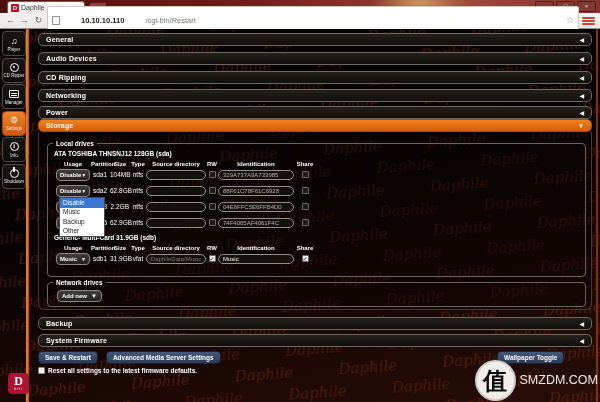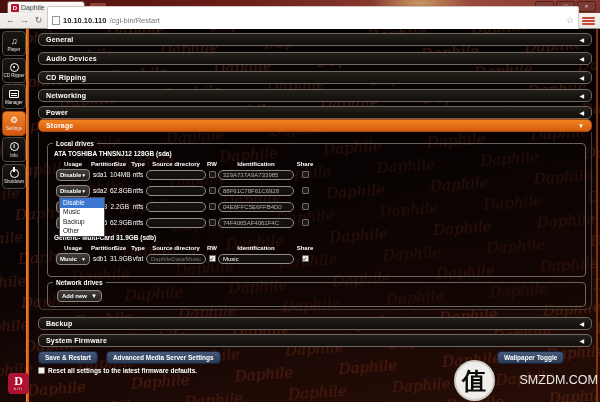--- a/index.html
+++ b/index.html
@@ -20,21 +20,21 @@
   .newtab{position:absolute;left:89px;top:3px;width:16px;height:9px;background:#8a423a;
     border-radius:1px;transform:skewX(-18deg);}
   .winctl{position:absolute;top:1px;right:4px;display:flex;gap:2px;}
   .winbtn{width:17px;height:9px;background:#7c3b34;border:1px solid #561e18;border-radius:2px;
     color:#ecdcd4;font-size:6px;line-height:8px;text-align:center;}
   .toolbar{position:absolute;top:13px;left:0;right:0;height:16px;box-sizing:border-box;
     background:linear-gradient(#f4f2f0,#eae7e4);border-bottom:1px solid #97918b;
     display:flex;align-items:center;gap:3px;padding:0 5px;}
   .navico{font-size:9px;color:#6e6a66;width:11px;text-align:center;line-height:11px;}
   .urlbox{flex:1;height:11px;background:#fff;border:1px solid #cfc9c2;border-radius:2px;
-    display:flex;align-items:center;gap:3px;padding:8px 4px;}
+    display:flex;align-items:center;gap:21px;padding:8px 4px;}
   .pageico{width:6px;height:7px;border:1px solid #9a948e;background:#fdfdfd;flex:none;}
   .url{font-size:7.5px;color:#222;font-weight:bold;white-space:nowrap;}
   .url-path{font-size:7.5px;color:#777;font-weight:normal;white-space:nowrap;}
   .star{margin-left:auto;font-size:9px;color:#9a948e;line-height:9px;}
   .menuico{width:13px;height:11px;display:flex;flex-direction:column;justify-content:center;gap:1px;flex:none;}
   .menuico div{height:2px;background:#cc4733;border-radius:1px;}
   
   .page{position:absolute;top:29px;left:0;right:0;bottom:0;background:#070303;overflow:hidden;}
   .wp{position:absolute;left:0;top:0;}
   .tint{position:absolute;inset:0;pointer-events:none;
@@ -116,21 +116,21 @@
     border-radius:4px;display:flex;flex-direction:column;align-items:center;justify-content:center;}
   .dlogo .d{color:#fff;font-size:12px;line-height:11px;font-weight:bold;font-family:"Liberation Serif",serif;}
   .dlogo .sub{color:#fff;font-size:3.5px;letter-spacing:1px;line-height:4px;}
   
   .wm{position:absolute;right:2px;bottom:1px;display:flex;align-items:center;gap:4px;opacity:.96;}
   .wmlogo{width:41px;height:41px;box-sizing:border-box;border-radius:50%;background:#f8f8f5;
     border:2px solid #d8d4ce;color:#0a0a0a;font-size:24px;font-weight:bold;
     display:flex;align-items:center;justify-content:center;}
   .wmtxt{display:flex;flex-direction:column;line-height:1.05;}
   .wmtitle{color:#fff;font-size:17px;font-weight:bold;white-space:nowrap;}
-  .wmsub{color:#f4f4f2;font-size:12.5px;white-space:nowrap;margin-left:21px;}
+  .wmsub{color:#f4f4f2;font-size:12.5px;white-space:nowrap;}
 </style>
 </head>
 <body>
 
 <div class="titlebar">
   <div class="tab">
     <span class="favicon">D</span>
     <span class="tab-title">Daphile</span>
     <span class="tab-close">×</span>
   </div>

